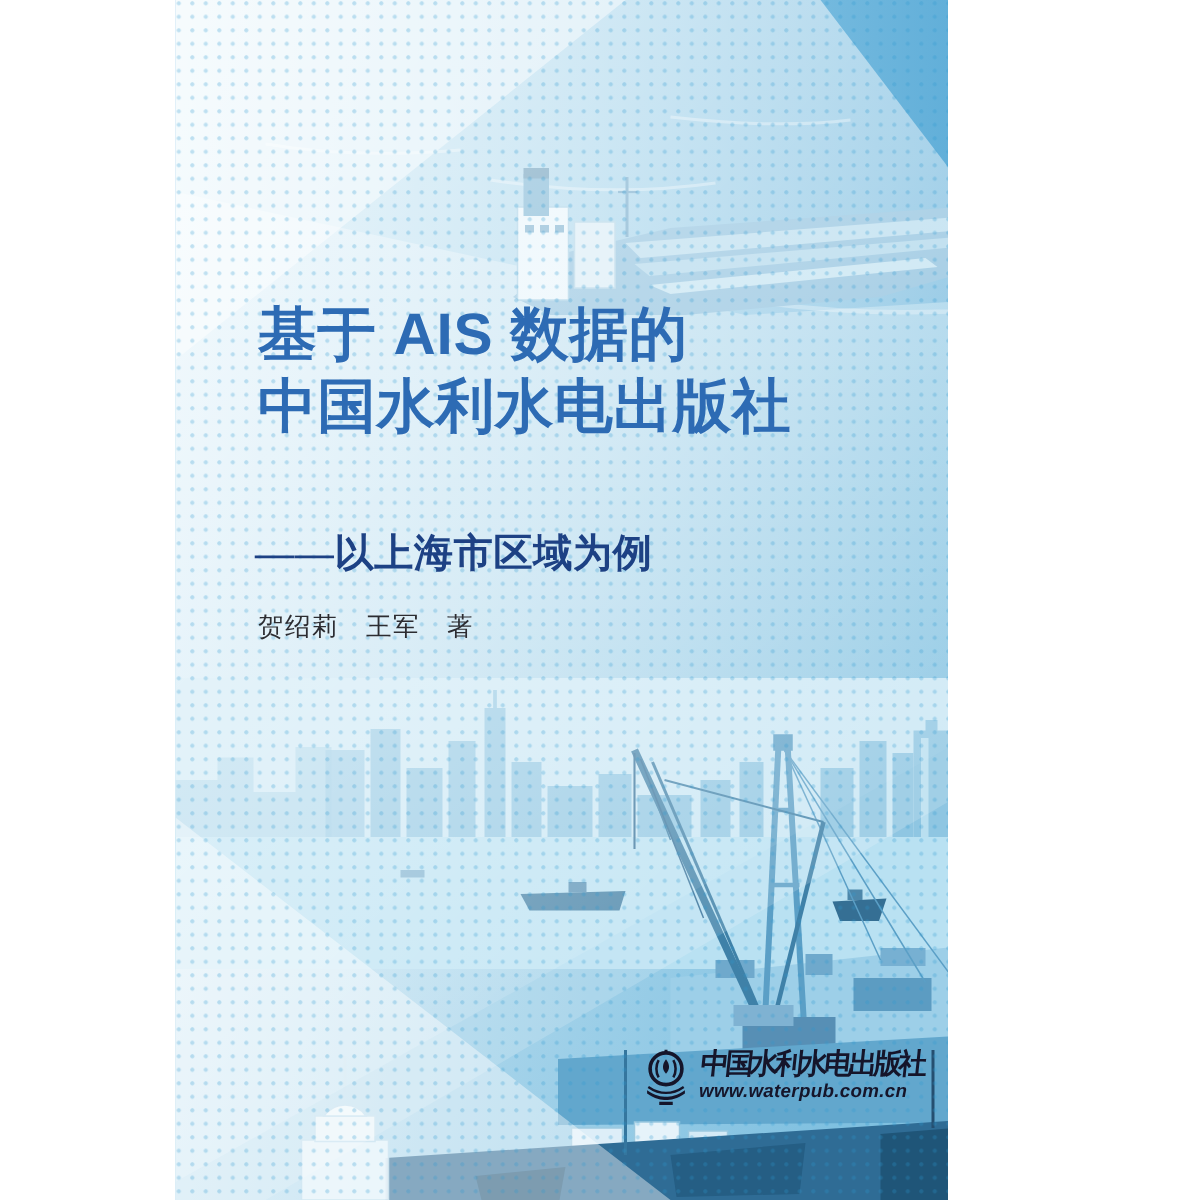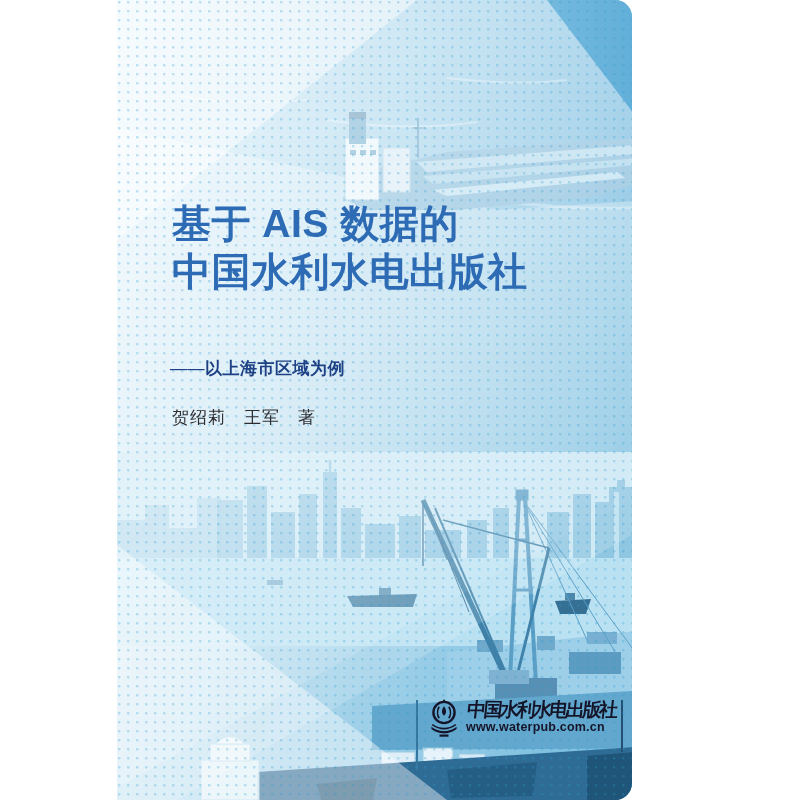--- a/index.html
+++ b/index.html
@@ -1,34 +1,34 @@
 <!DOCTYPE html>
 <html><head>
 <meta charset="utf-8">
 <style>
   html,body{margin:0;padding:0;background:#ffffff;}
   .canvas{position:relative;width:632px;height:800px;background:#ffffff;overflow:hidden;
-          font-family:"Liberation Sans",sans-serif;border-radius:17px;}
+          font-family:"Liberation Sans",sans-serif;}
   .cover{position:absolute;left:117px;top:0;width:566px;height:800px;overflow:hidden;background:#bfe2f2;}
   .cover-art{position:absolute;left:0;top:0;width:566px;height:800px;display:block;}
   .dots{position:absolute;left:0;top:0;width:100%;height:100%;
         background-image:radial-gradient(circle at 2.2px 2.2px, rgba(43,152,208,0.27) 1.15px, rgba(43,152,208,0) 1.6px);
         background-size:9px 9px;pointer-events:none;}
   .title-block{position:absolute;left:55px;top:200px;color:#2d6bb4;
         font-weight:bold;font-size:39px;line-height:48px;letter-spacing:0.5px;white-space:nowrap;}
   .subtitle{position:absolute;left:53px;top:352px;color:#1d4184;
-        font-family:"Liberation Serif",serif;font-weight:bold;font-size:17px;line-height:34px;
+        font-family:"Liberation Serif",serif;font-weight:bold;font-size:26px;line-height:34px;
         letter-spacing:0.5px;white-space:nowrap;}
   .authors{position:absolute;left:55px;top:406px;color:#2c2c31;
         font-size:17px;line-height:24px;letter-spacing:1px;white-space:nowrap;}
   .publisher{position:absolute;left:312px;top:699px;display:flex;align-items:flex-start;gap:7px;color:#15152a;}
   .pub-text{display:flex;flex-direction:column;}
   .pub-name{font-family:"Liberation Serif",serif;font-weight:bold;font-size:19px;line-height:21px;
         letter-spacing:-2.5px;white-space:nowrap;transform:skewX(-6deg);transform-origin:left bottom;}
-  .pub-url{font-weight:bold;font-size:12.5px;line-height:13px;letter-spacing:0.2px;margin-top:1px;white-space:nowrap;}
+  .pub-url{font-weight:bold;font-size:12.5px;line-height:13px;letter-spacing:0.2px;margin-top:1px;white-space:nowrap;font-style:italic;}
 </style>
 </head>
 <body>
 
 <div class="canvas">
   <div class="cover">
 
     <svg class="cover-art" viewBox="0 0 566 800" preserveAspectRatio="none" aria-hidden="true">
       <defs>
         <linearGradient id="bgG" x1="0" y1="0" x2="1" y2="0.45">

